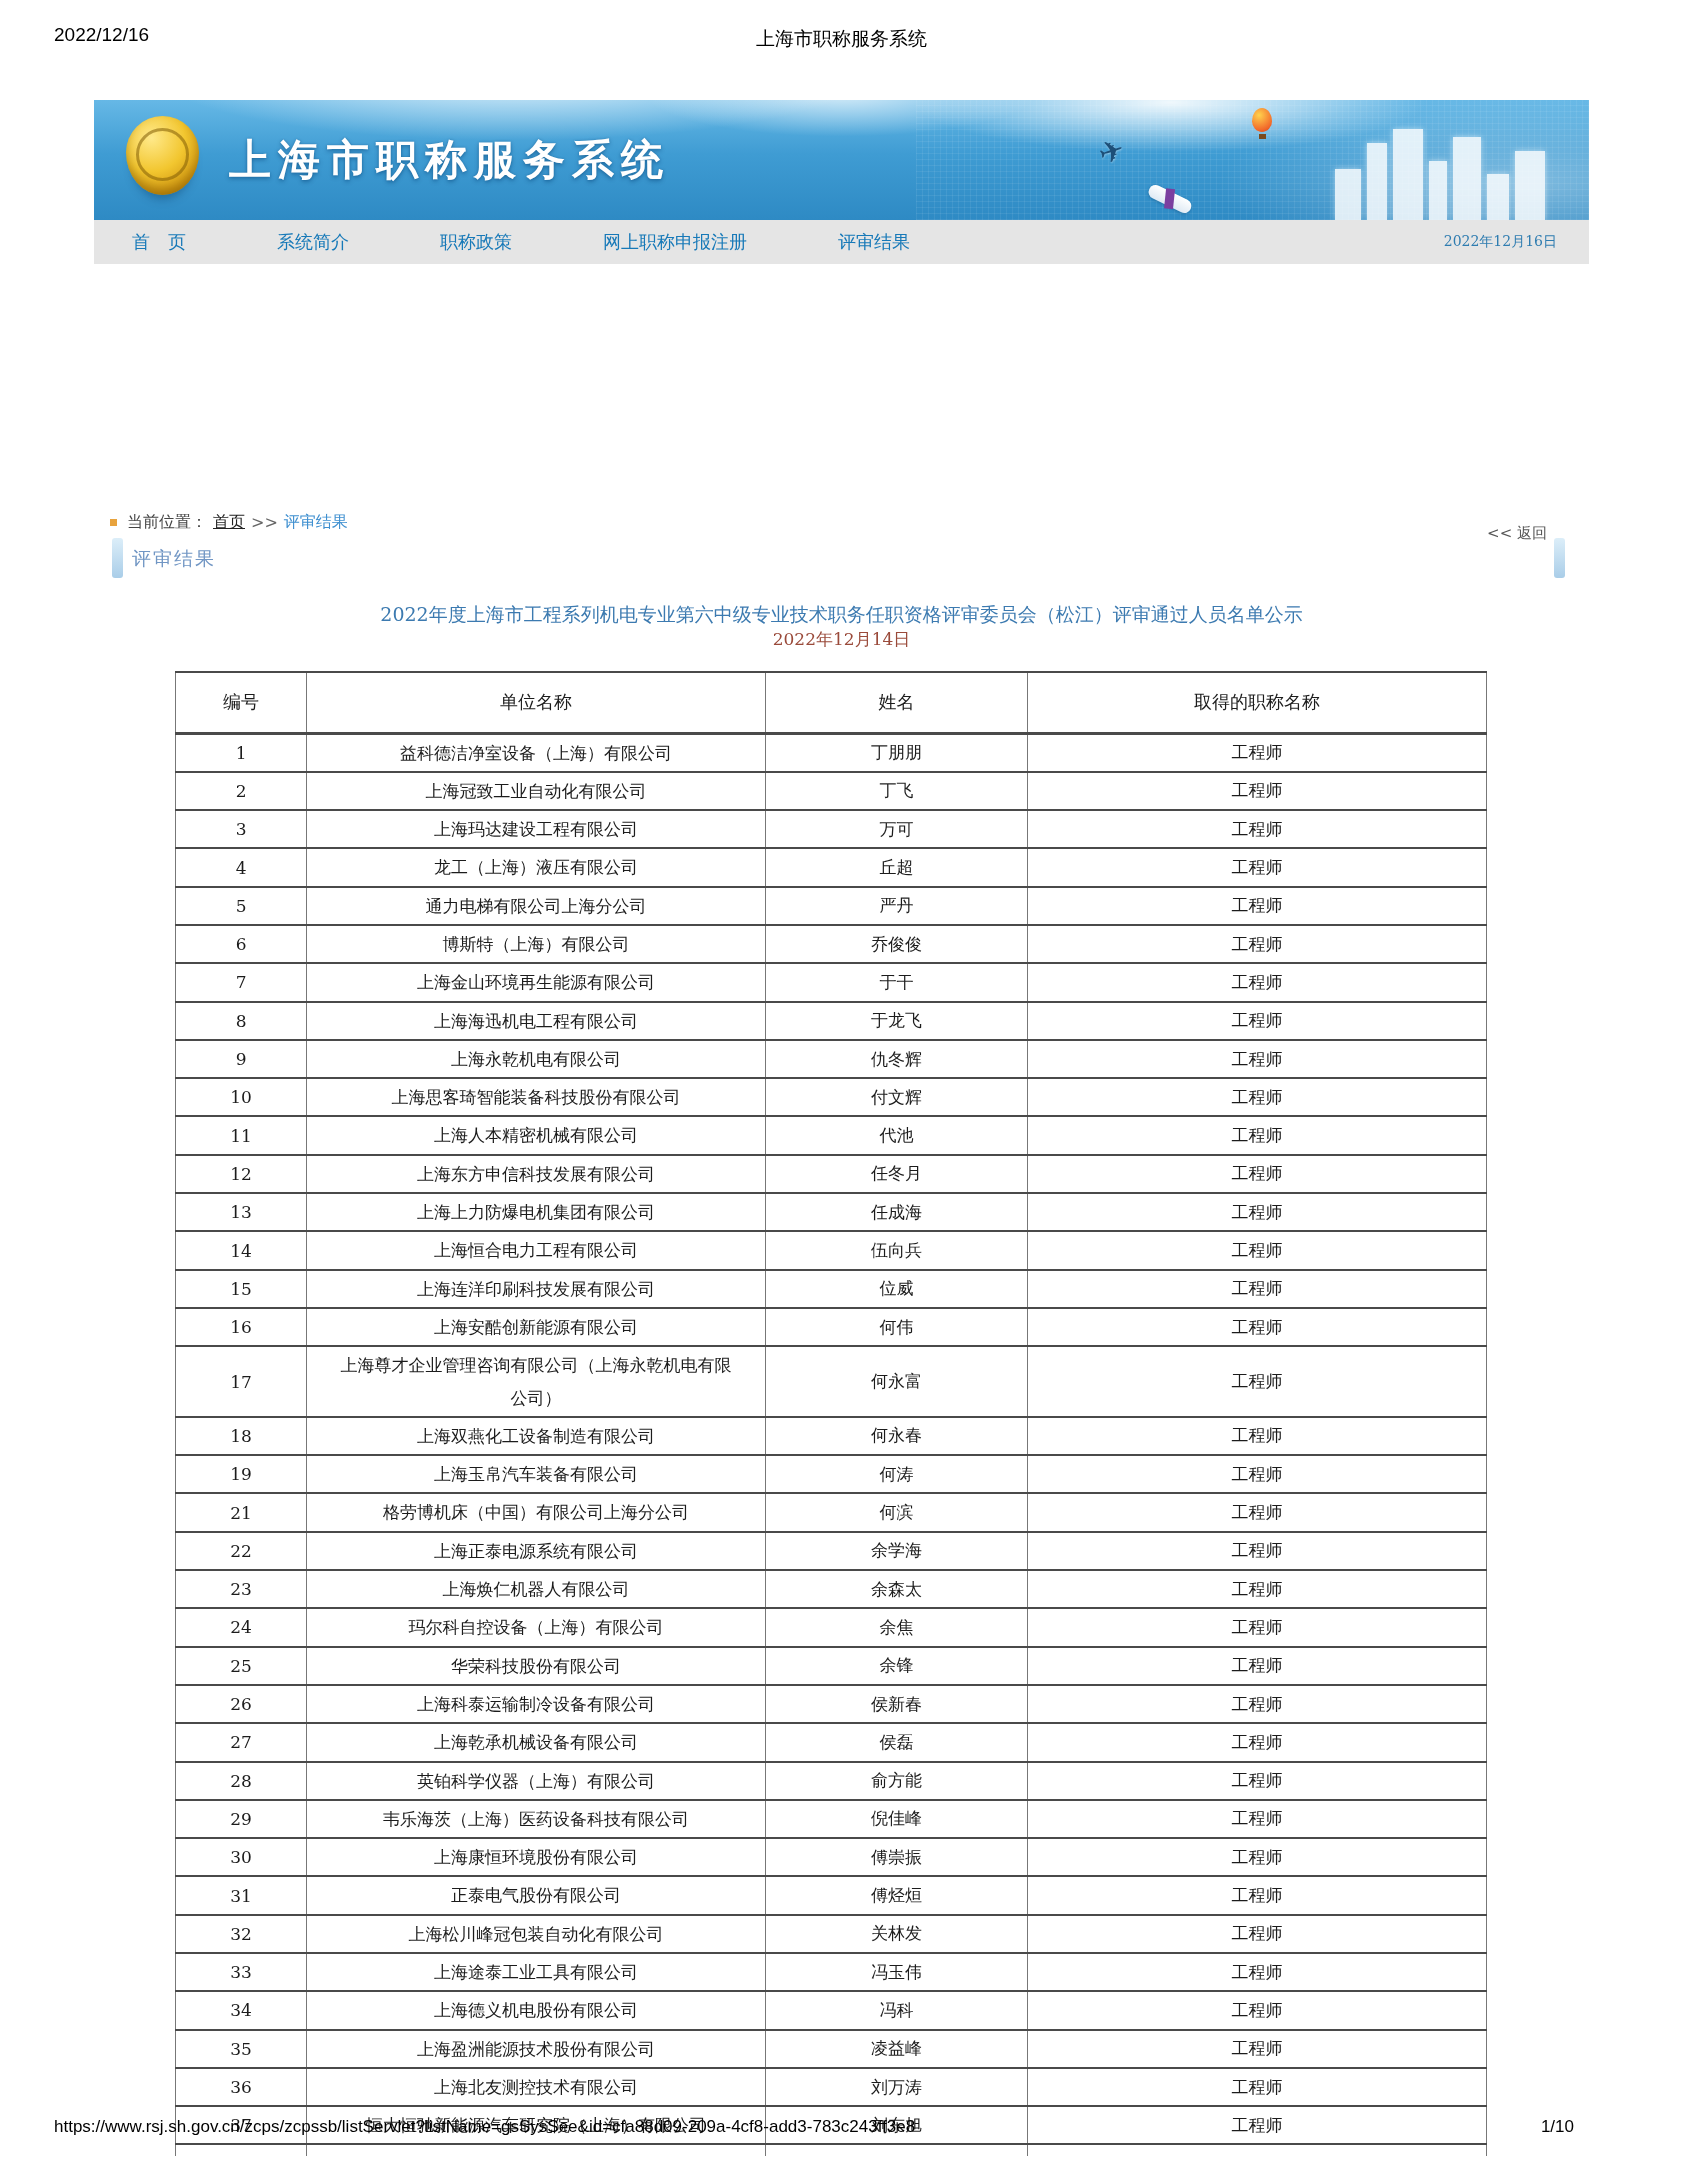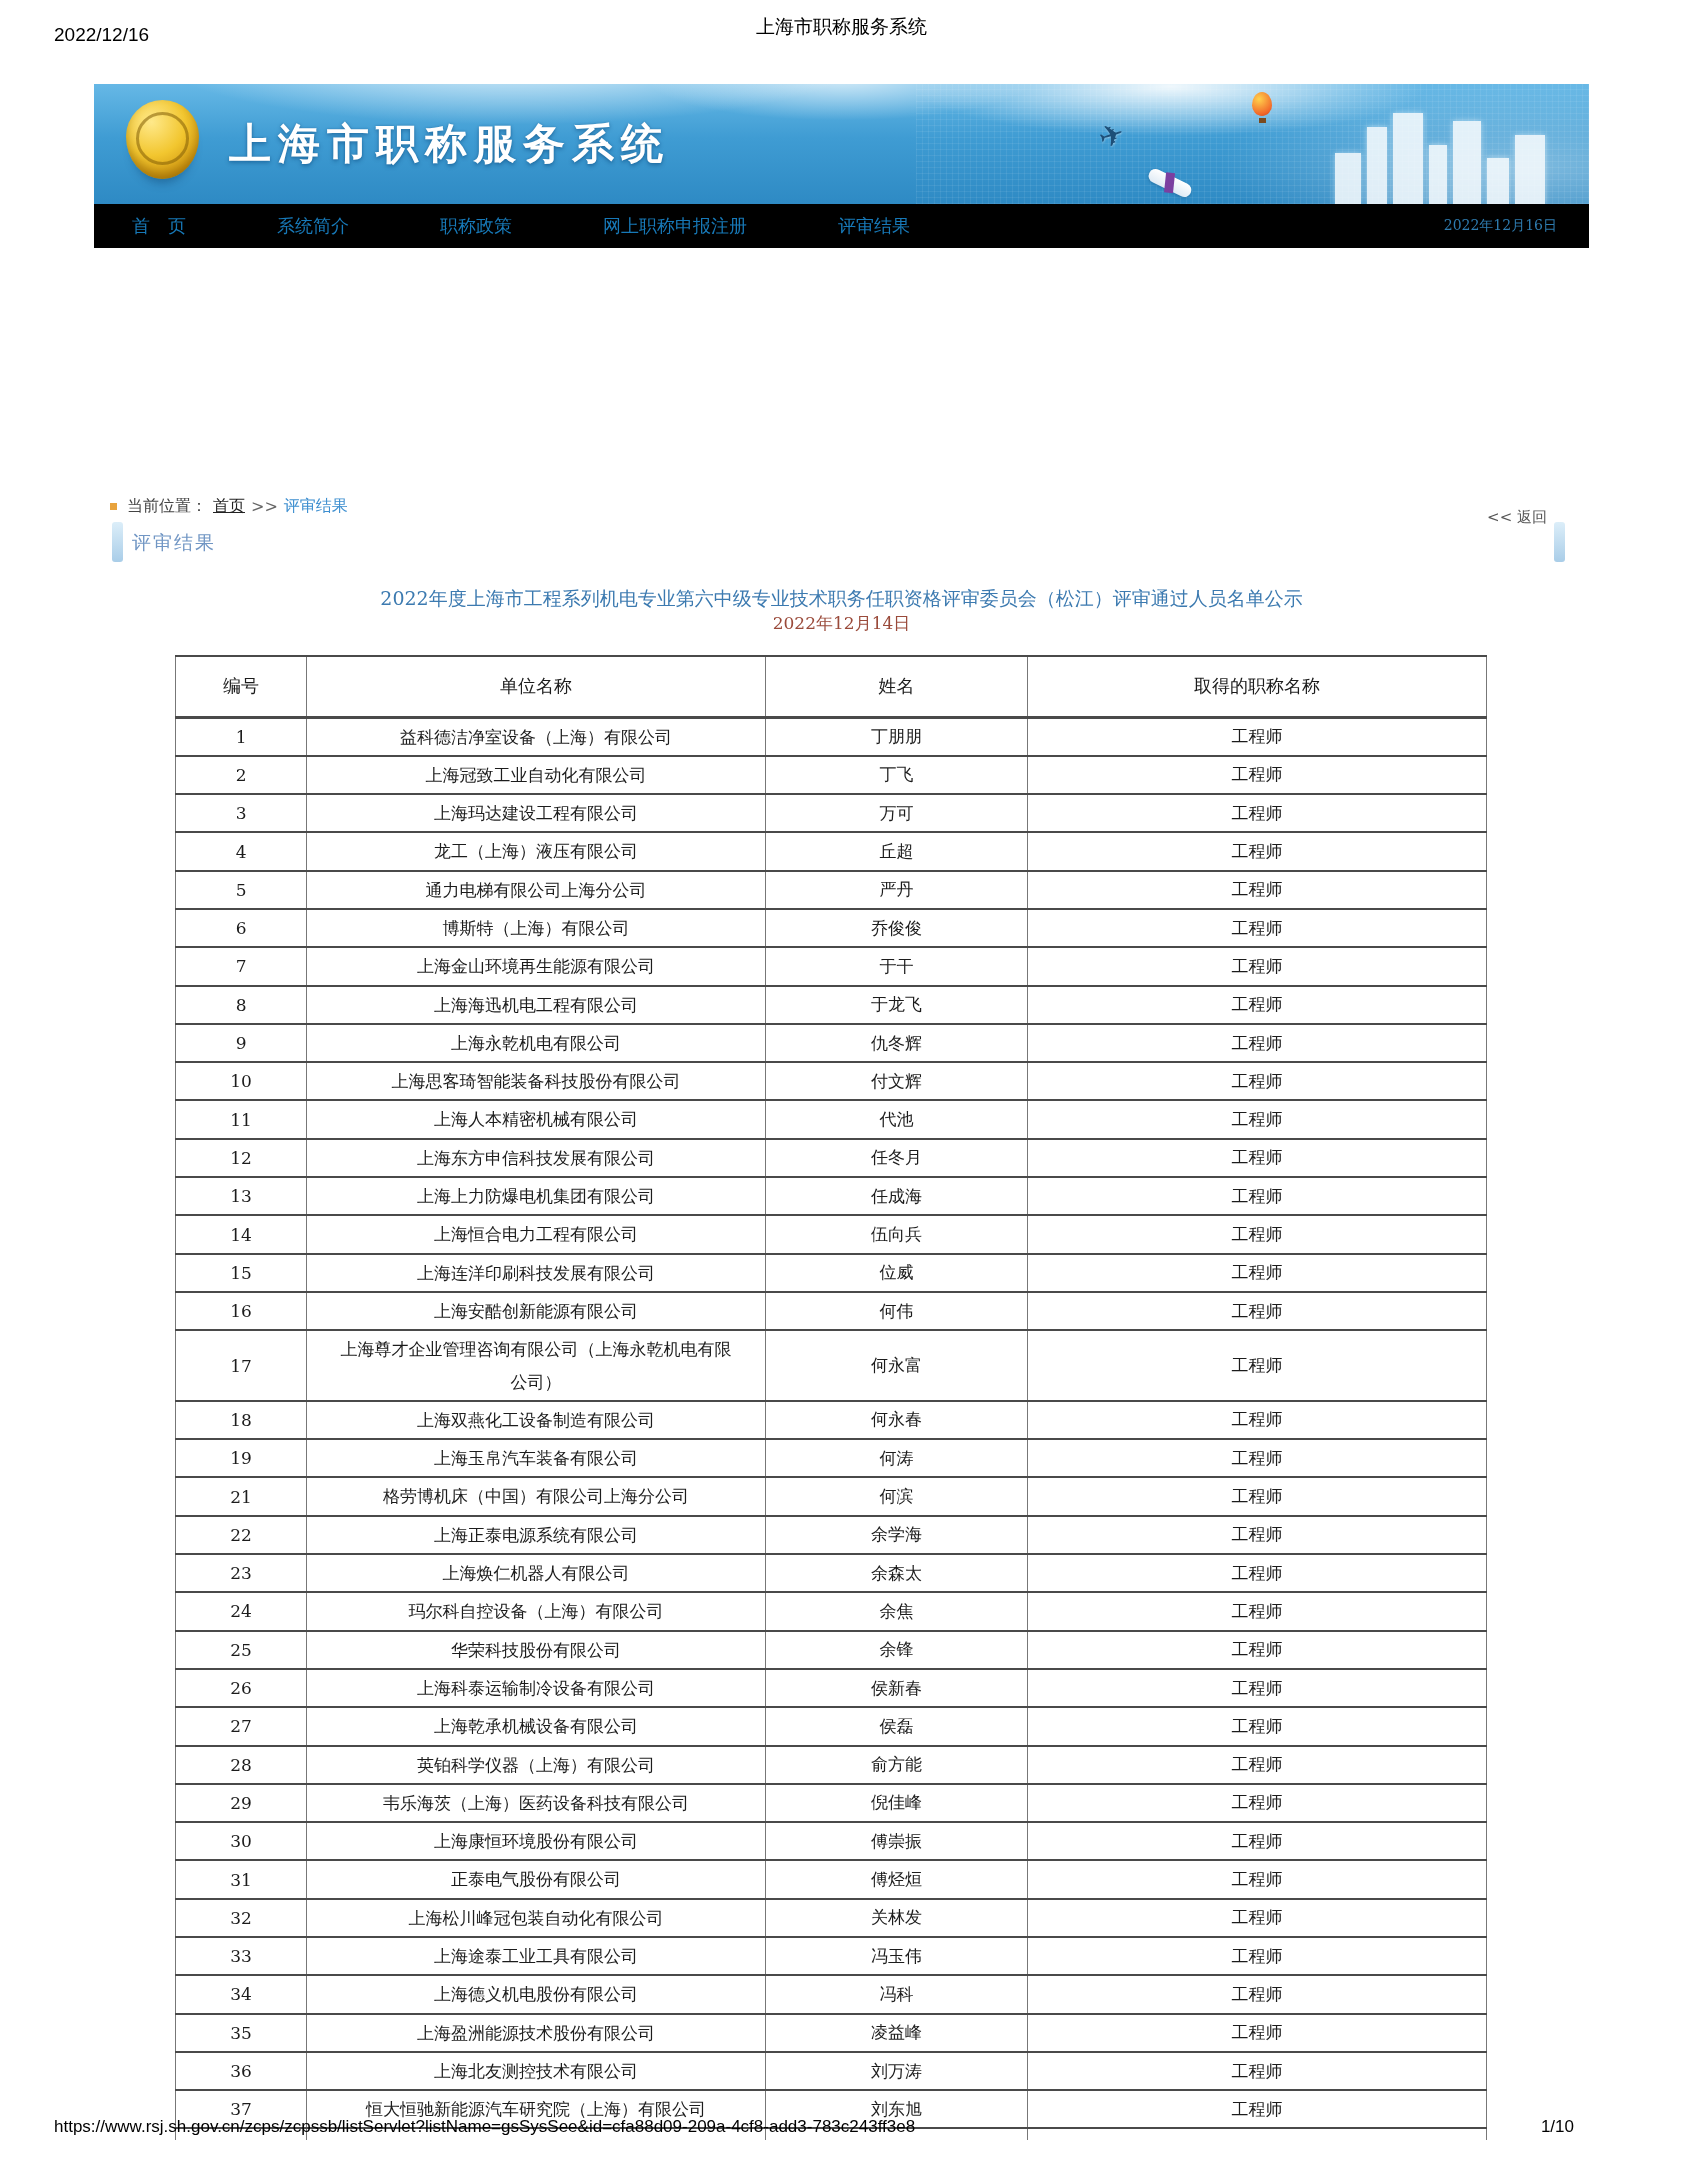--- a/index.html
+++ b/index.html
@@ -2,21 +2,21 @@
 <html><head>
 <meta charset="utf-8">
 <style>
   * { margin:0; padding:0; box-sizing:border-box; }
   html,body { background:#fff; }
   body {
     width:1683px; height:2178px; position:relative;
     font-family:"Liberation Sans", sans-serif; color:#222;
   }
   
-  .print-header { height:84px; padding-top:14px; position:relative; }
+  .print-header { height:100px; padding-top:26px; position:relative; }
   .print-date { position:absolute; left:54px; top:24px; font-size:19px; color:#000; }
   .print-title { text-align:center; font-size:19px; color:#000; font-family:"Liberation Sans",sans-serif; }
   .print-footer { position:absolute; top:2117px; left:0; width:100%; }
   .footer-url { position:absolute; left:54px; top:0; font-size:17px; color:#000; }
   .footer-page { position:absolute; right:109px; top:0; font-size:17px; color:#000; }
 
   
   .site { width:1495px; margin:0 auto; position:relative; }
 
   
@@ -64,21 +64,21 @@
     transform:rotate(-18deg); text-shadow:0 1px 2px rgba(255,255,255,.4); }
   .diploma { position:absolute; right:396px; bottom:14px; width:46px; height:14px;
     background:linear-gradient(180deg,#ffffff,#dfeaf4); border-radius:7px; transform:rotate(26deg);
     box-shadow:0 1px 3px rgba(0,50,90,.3); }
   .diploma::after { content:""; position:absolute; left:18px; top:-3px; width:9px; height:20px;
     background:#7b3fa0; transform:rotate(-20deg); }
 
   
   .nav {
     height:44px; display:flex; align-items:center; gap:91px;
-    padding-left:38px; background:#000000; position:relative;
+    padding-left:38px; background:#e5e5e5; position:relative;
     font-family:"DejaVu Serif","Liberation Serif",serif;
   }
   .nav-item { font-size:18px; color:#1779b8; cursor:pointer; white-space:nowrap; }
   .nav-date { position:absolute; right:32px; font-size:14px; color:#2e7cb0;margin-left:20px; }
 
   .spacer { height:244px; }
 
   
   .crumb-row { position:relative; height:30px; font-family:"DejaVu Serif","Liberation Serif",serif; }
   .crumb { position:absolute; left:16px; top:4px; font-size:16px; color:#444; display:flex; align-items:center; gap:6px; }

